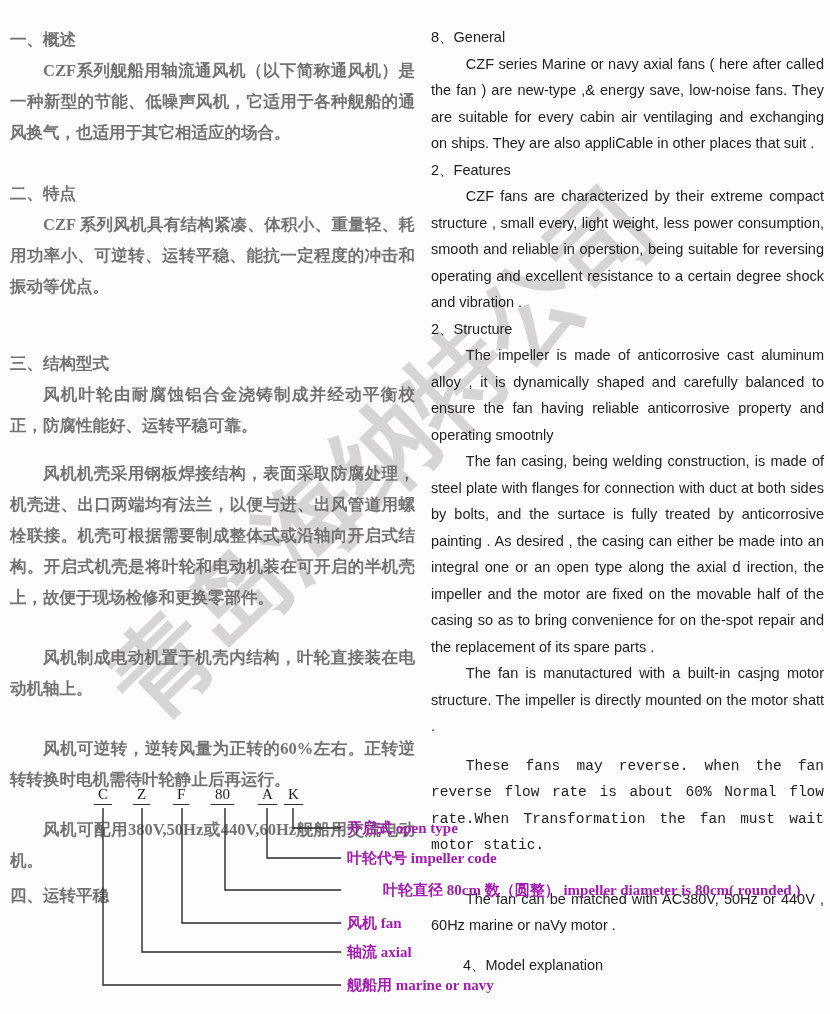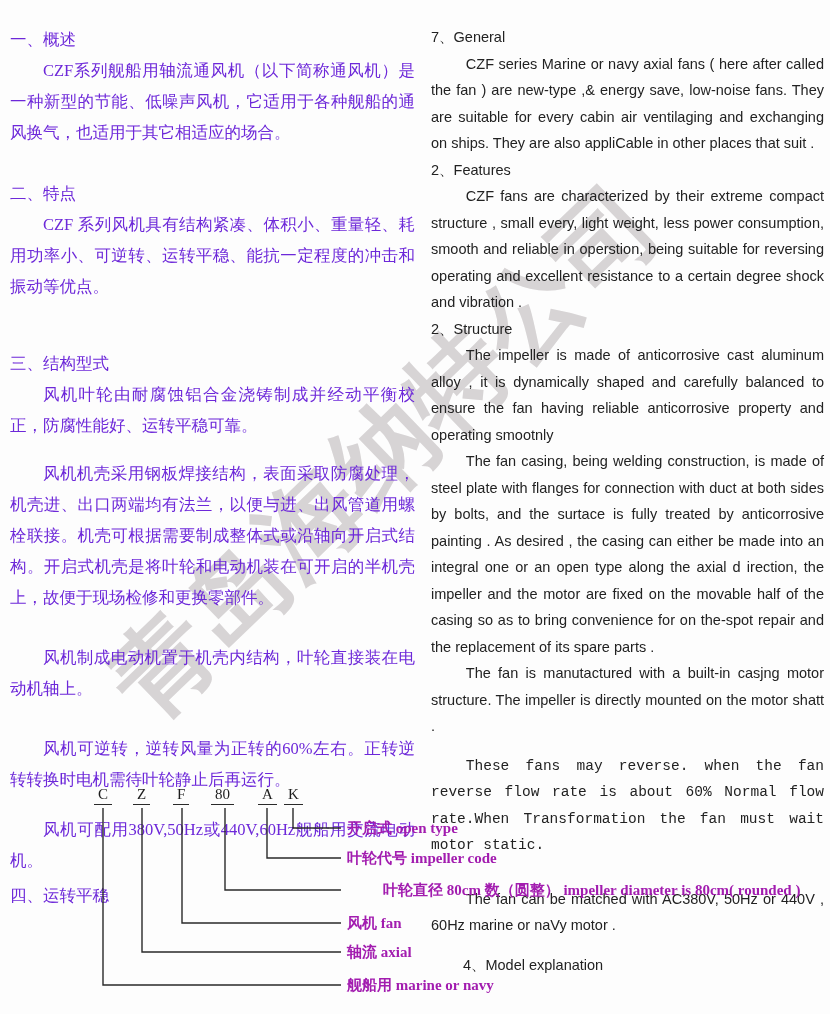--- a/index.html
+++ b/index.html
@@ -34,24 +34,24 @@
     z-index: 1;
     display: flex;
     padding: 24px 6px 0 10px;
     gap: 16px;
   }
   .col-zh { width: 405px; flex: none; }
   .col-en { flex: 1; }
 
   .col-zh {
     font-family: "Liberation Serif", serif;
-    font-weight: normal;
+    font-weight: bold;
     font-size: 16.5px;
     line-height: 31px;
-    color: #6d28d9;
+    color: #737373;
     text-align: justify;
   }
   .col-zh p { margin: 0; text-indent: 2em; }
   .col-zh .zh-h { margin: 0; text-indent: 0; }
   .zh-h2 { margin-top: 30px !important; }
   .zh-h3 { margin-top: 46px !important; }
   .zh-p-casing { margin-top: 17px !important; }
   .zh-p-motor { margin-top: 29px !important; }
   .zh-p-reverse { margin-top: 29px !important; }
   .zh-p-voltage { margin-top: 19px !important; }
@@ -118,21 +118,21 @@
       <p>风机叶轮由耐腐蚀铝合金浇铸制成并经动平衡校正，防腐性能好、运转平稳可靠。</p>
       <p class="zh-p-casing">风机机壳采用钢板焊接结构，表面采取防腐处理，机壳进、出口两端均有法兰，以便与进、出风管道用螺栓联接。机壳可根据需要制成整体式或沿轴向开启式结构。开启式机壳是将叶轮和电动机装在可开启的半机壳上，故便于现场检修和更换零部件。</p>
       <p class="zh-p-motor">风机制成电动机置于机壳内结构，叶轮直接装在电动机轴上。</p>
       <p class="zh-p-reverse">风机可逆转，逆转风量为正转的60%左右。正转逆转转换时电机需待叶轮静止后再运行。</p>
       <p class="zh-p-voltage">风机可配用380V,50Hz或440V,60Hz舰船用交流电动机。</p>
 
       <p class="zh-h zh-h4">四、运转平稳</p>
     </div>
 
     <div class="col-en">
-      <p class="en-h">7、General</p>
+      <p class="en-h">8、General</p>
       <p>CZF series Marine or navy axial fans ( here after called the fan ) are new-type ,&amp; energy save, low-noise fans. They are suitable for every cabin air ventilaging and exchanging on ships. They are also appliCable in other places that suit .</p>
 
       <p class="en-h">2、Features</p>
       <p>CZF fans are characterized by their extreme compact structure , small every, light weight, less power consumption, smooth and reliable in operstion, being suitable for reversing operating and excellent resistance to a certain degree shock and vibration .</p>
 
       <p class="en-h">2、Structure</p>
       <p>The impeller is made of anticorrosive cast aluminum alloy , it is dynamically shaped and carefully balanced to ensure the fan having reliable anticorrosive property and operating smootnly</p>
       <p>The fan casing, being welding construction, is made of steel plate with flanges for connection with duct at both sides by bolts, and the surtace is fully treated by anticorrosive painting . As desired , the casing can either be made into an integral one or an open type along the axial d irection, the impeller and the motor are fixed on the movable half of the casing so as to bring convenience for on the-spot repair and the replacement of its spare parts .</p>
       <p>The fan is manutactured with a built-in casjng motor structure. The impeller is directly mounted on the motor shatt .</p>
       <p class="en-p-reverse">These fans may reverse. when the fan reverse flow rate is about 60% Normal flow rate.When Transformation the fan must wait motor static.</p>

